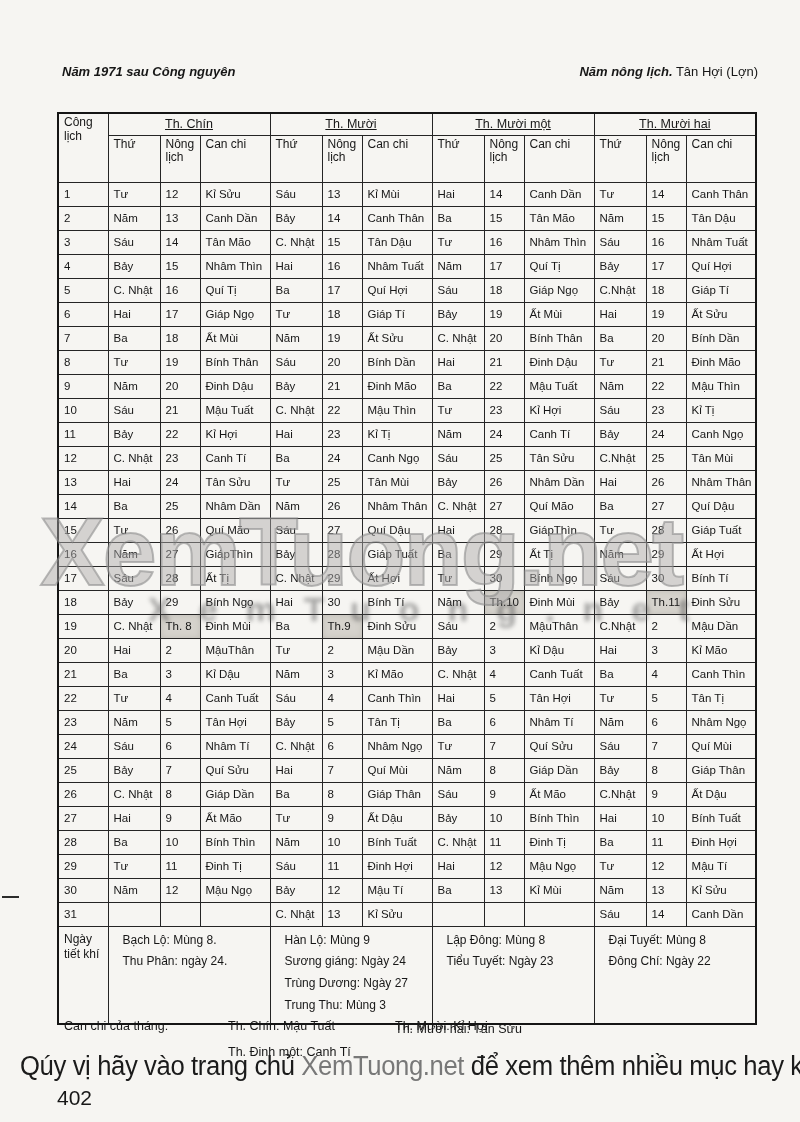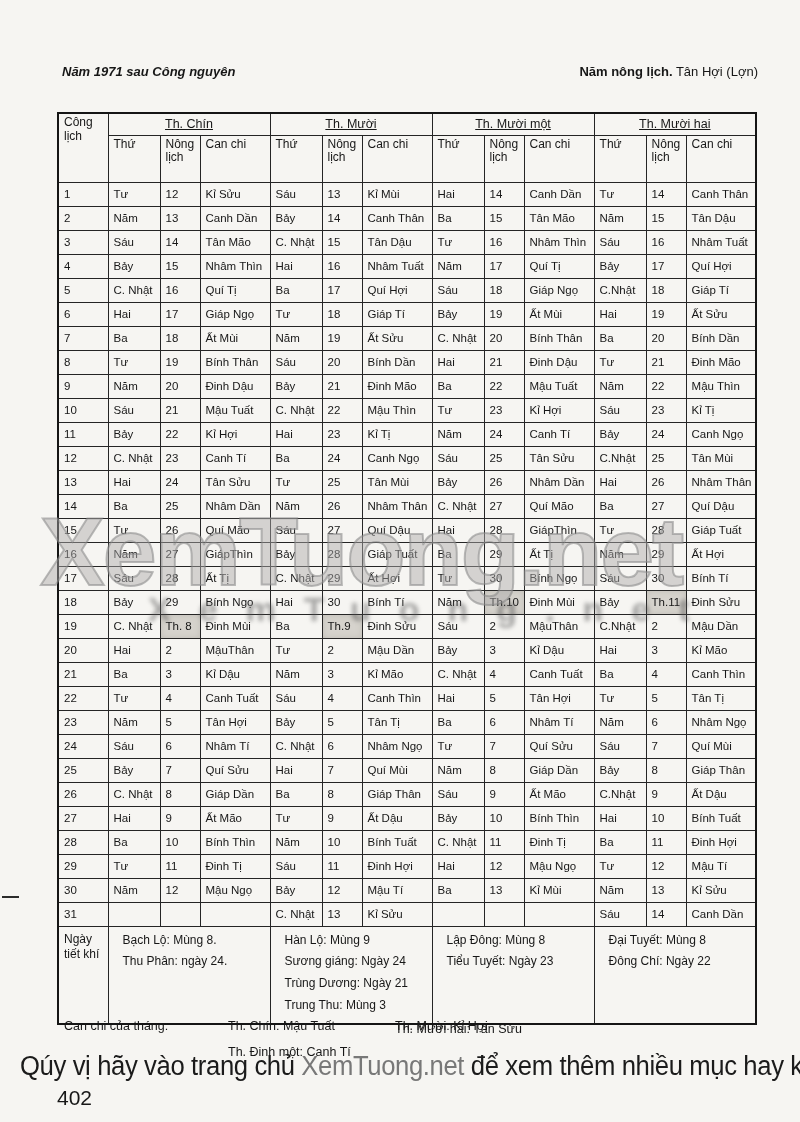--- a/index.html
+++ b/index.html
@@ -8,21 +8,21 @@
     font-family:"Liberation Sans","DejaVu Sans",sans-serif;
     background:#efeeec;
   }
   .page{
     position:relative;width:800px;height:1122px;
     background:#f6f5f2;overflow:hidden;color:#171717;
   }
   
   .hdr-left{position:absolute;left:62px;top:64px;font-size:13px;font-weight:bold;font-style:italic;}
   .hdr-right{position:absolute;right:42px;top:64px;font-size:13px;white-space:nowrap;}
-  .hdr-right .lbl{font-weight:bold;margin-left:35px;}
+  .hdr-right .lbl{font-weight:bold;font-style:italic;margin-left:35px;}
   
   .tbl-wrap{position:absolute;left:57px;top:112px;width:702px;}
   table{border-collapse:collapse;table-layout:fixed;width:700px;}
   th,td{border:1px solid #252525;overflow:hidden;}
   table{border:2px solid #151515;}
   thead th{
     font-weight:normal;font-size:12px;text-align:left;
     vertical-align:top;padding:2px 2px 1px 5px;line-height:1.15;
   }
   thead th.mh{text-align:center;vertical-align:middle;font-size:12.5px;padding:2px;text-decoration:underline;}
@@ -587,21 +587,21 @@
           </tr>
           <tr class="tk-row">
             <td class="c-tk-label">Ngày tiết khí</td>
             <td class="c-tk" colspan="3">
               <div>Bạch Lộ: Mùng 8.</div>
               <div>Thu Phân: ngày 24.</div>
             </td>
             <td class="c-tk" colspan="3">
               <div>Hàn Lộ: Mùng 9</div>
               <div>Sương giáng: Ngày 24</div>
-              <div>Trùng Dương: Ngày 21</div>
+              <div>Trùng Dương: Ngày 27</div>
               <div>Trung Thu: Mùng 3</div>
             </td>
             <td class="c-tk" colspan="3">
               <div>Lập Đông: Mùng 8</div>
               <div>Tiểu Tuyết: Ngày 23</div>
             </td>
             <td class="c-tk" colspan="3">
               <div>Đại Tuyết: Mùng 8</div>
               <div>Đông Chí: Ngày 22</div>
             </td>

